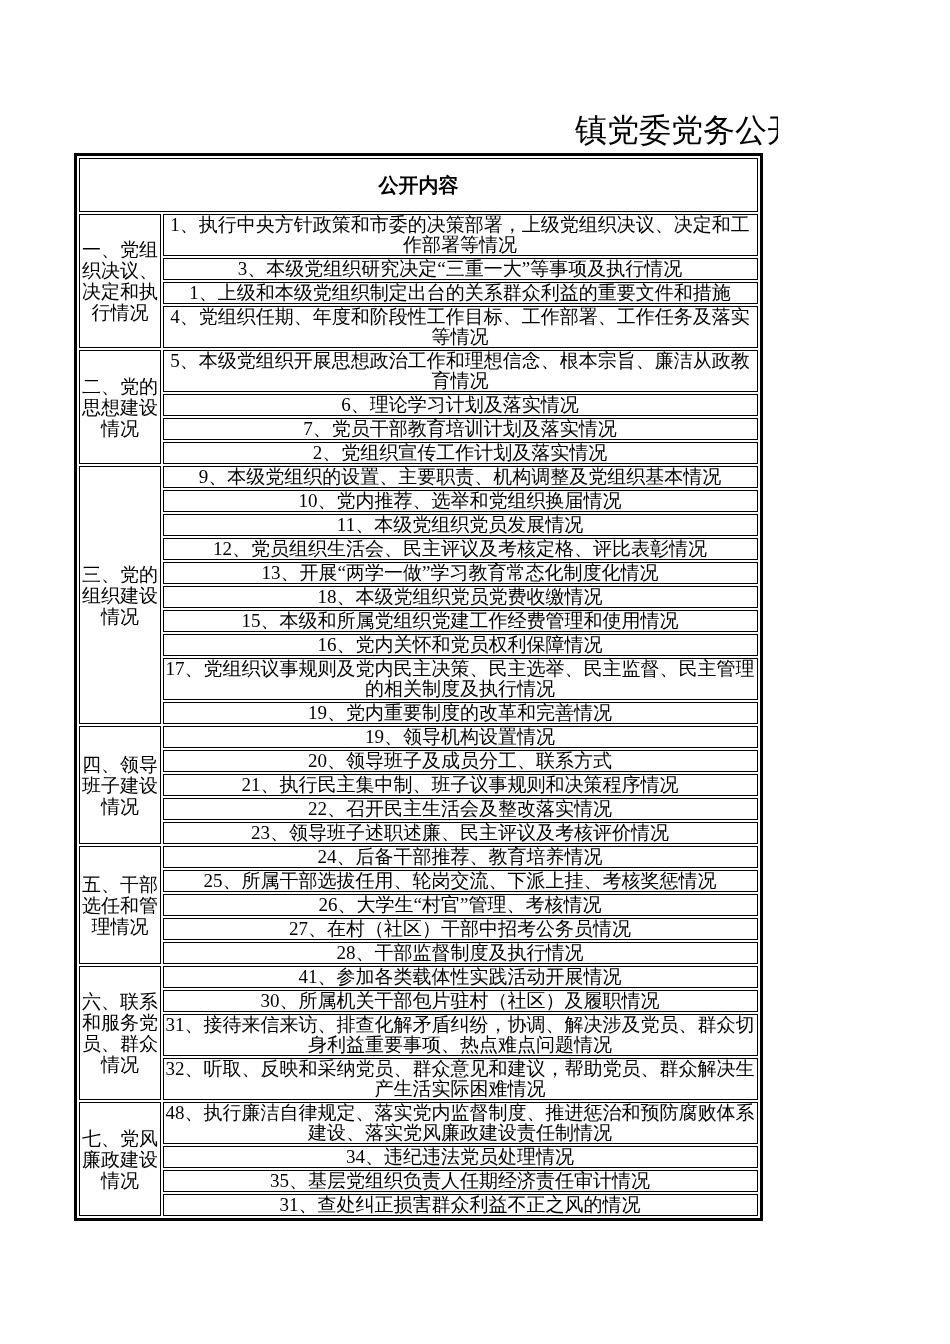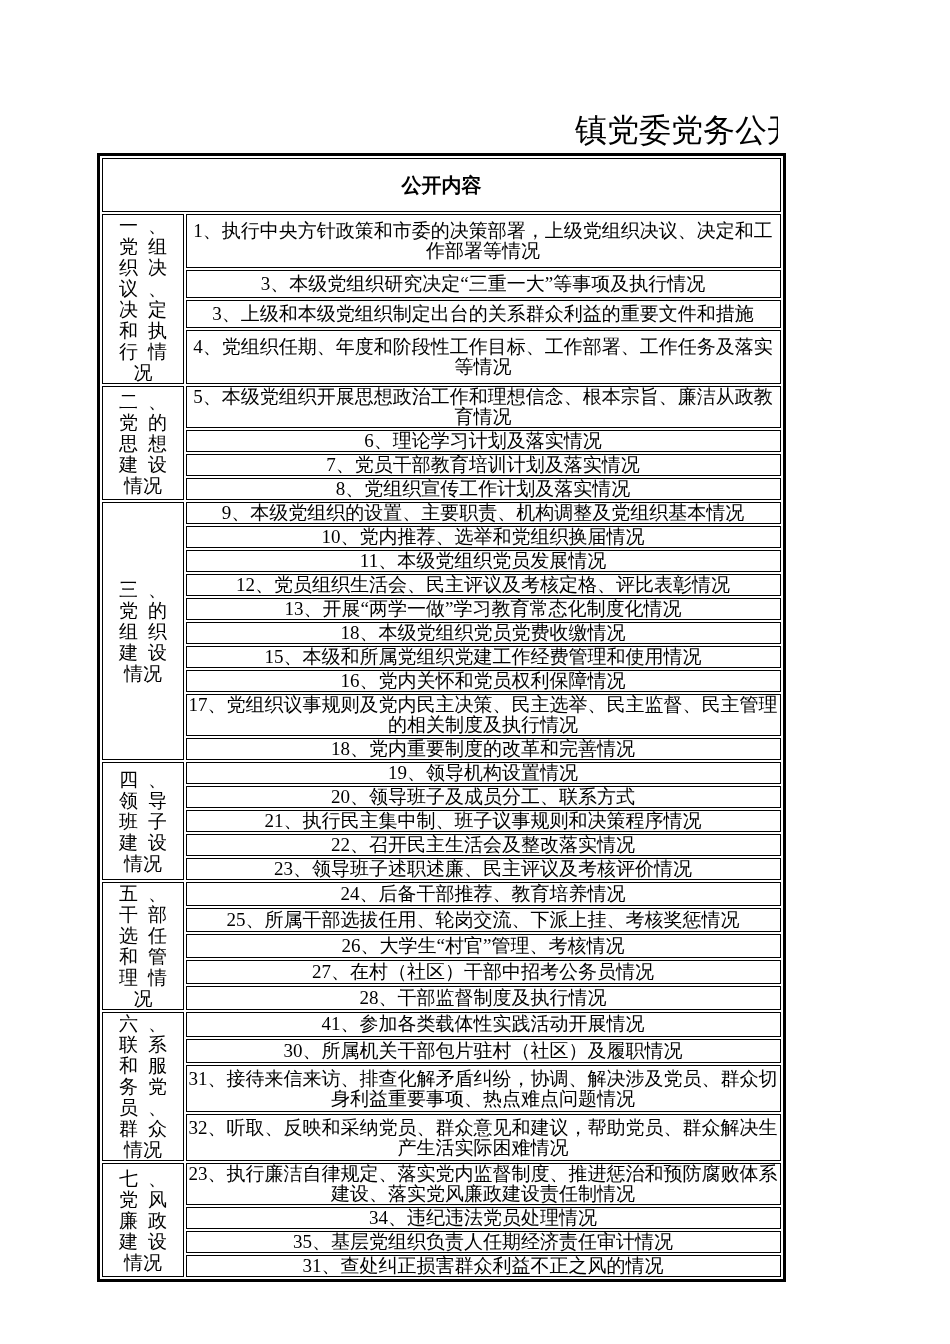--- a/index.html
+++ b/index.html
@@ -22,21 +22,21 @@
     width: 203px;
     height: 44px;
     overflow: hidden;
     white-space: nowrap;
     font-size: 32px;
     line-height: 40px;
     letter-spacing: 0;
   }
   table.disclosure {
     position: absolute;
-    left: 97px;
+    left: 74px;
     top: 153px;
     width: 689px;
     table-layout: fixed;
     border-collapse: separate;
     border-spacing: 2px;
     border: 3px solid #000000;
     background: #ffffff;
     box-sizing: border-box;
   }
   col.c-cat  { width: 82px; }
@@ -51,21 +51,21 @@
     height: 50px;
     text-align: center;
     font-weight: bold;
     font-size: 20px;
     border: 1px solid #000000;
   }
   td.cat {
     text-align: justify;
     text-align-last: center;
     line-height: 21px;
-    padding: 0 16px;
+    padding: 0 2px;
     word-break: break-all;
   }
   td.item {
     text-align: center;
     line-height: 20px;
     padding: 0 2px 0 1px;
     word-break: break-all;
   }
 </style>
 </head>
@@ -86,38 +86,38 @@
     </tr>
 
     <tr>
       <td class="cat" rowspan="4">一、党组织决议、决定和执行情况</td>
       <td class="item">1、执行中央方针政策和市委的决策部署，上级党组织决议、决定和工作部署等情况</td>
     </tr>
     <tr>
       <td class="item">3、本级党组织研究决定“三重一大”等事项及执行情况</td>
     </tr>
     <tr>
-      <td class="item">3、上级和本级党组织制定出台的关系群众利益的重要文件和措施</td>
+      <td class="item">1、上级和本级党组织制定出台的关系群众利益的重要文件和措施</td>
     </tr>
     <tr>
       <td class="item">4、党组织任期、年度和阶段性工作目标、工作部署、工作任务及落实等情况</td>
     </tr>
 
     <tr>
       <td class="cat" rowspan="4">二、党的思想建设情况</td>
       <td class="item">5、本级党组织开展思想政治工作和理想信念、根本宗旨、廉洁从政教育情况</td>
     </tr>
     <tr>
       <td class="item">6、理论学习计划及落实情况</td>
     </tr>
     <tr>
       <td class="item">7、党员干部教育培训计划及落实情况</td>
     </tr>
     <tr>
-      <td class="item">8、党组织宣传工作计划及落实情况</td>
+      <td class="item">2、党组织宣传工作计划及落实情况</td>
     </tr>
 
     <tr>
       <td class="cat" rowspan="10">三、党的组织建设情况</td>
       <td class="item">9、本级党组织的设置、主要职责、机构调整及党组织基本情况</td>
     </tr>
     <tr>
       <td class="item">10、党内推荐、选举和党组织换届情况</td>
     </tr>
     <tr>
@@ -135,21 +135,21 @@
     <tr>
       <td class="item">15、本级和所属党组织党建工作经费管理和使用情况</td>
     </tr>
     <tr>
       <td class="item">16、党内关怀和党员权利保障情况</td>
     </tr>
     <tr>
       <td class="item">17、党组织议事规则及党内民主决策、民主选举、民主监督、民主管理的相关制度及执行情况</td>
     </tr>
     <tr>
-      <td class="item">18、党内重要制度的改革和完善情况</td>
+      <td class="item">19、党内重要制度的改革和完善情况</td>
     </tr>
 
     <tr>
       <td class="cat" rowspan="5">四、领导班子建设情况</td>
       <td class="item">19、领导机构设置情况</td>
     </tr>
     <tr>
       <td class="item">20、领导班子及成员分工、联系方式</td>
     </tr>
     <tr>
@@ -188,21 +188,21 @@
     </tr>
     <tr>
       <td class="item">31、接待来信来访、排查化解矛盾纠纷，协调、解决涉及党员、群众切身利益重要事项、热点难点问题情况</td>
     </tr>
     <tr>
       <td class="item">32、听取、反映和采纳党员、群众意见和建议，帮助党员、群众解决生产生活实际困难情况</td>
     </tr>
 
     <tr>
       <td class="cat" rowspan="4">七、党风廉政建设情况</td>
-      <td class="item">23、执行廉洁自律规定、落实党内监督制度、推进惩治和预防腐败体系建设、落实党风廉政建设责任制情况</td>
+      <td class="item">48、执行廉洁自律规定、落实党内监督制度、推进惩治和预防腐败体系建设、落实党风廉政建设责任制情况</td>
     </tr>
     <tr>
       <td class="item">34、违纪违法党员处理情况</td>
     </tr>
     <tr>
       <td class="item">35、基层党组织负责人任期经济责任审计情况</td>
     </tr>
     <tr>
       <td class="item">31、查处纠正损害群众利益不正之风的情况</td>
     </tr>

